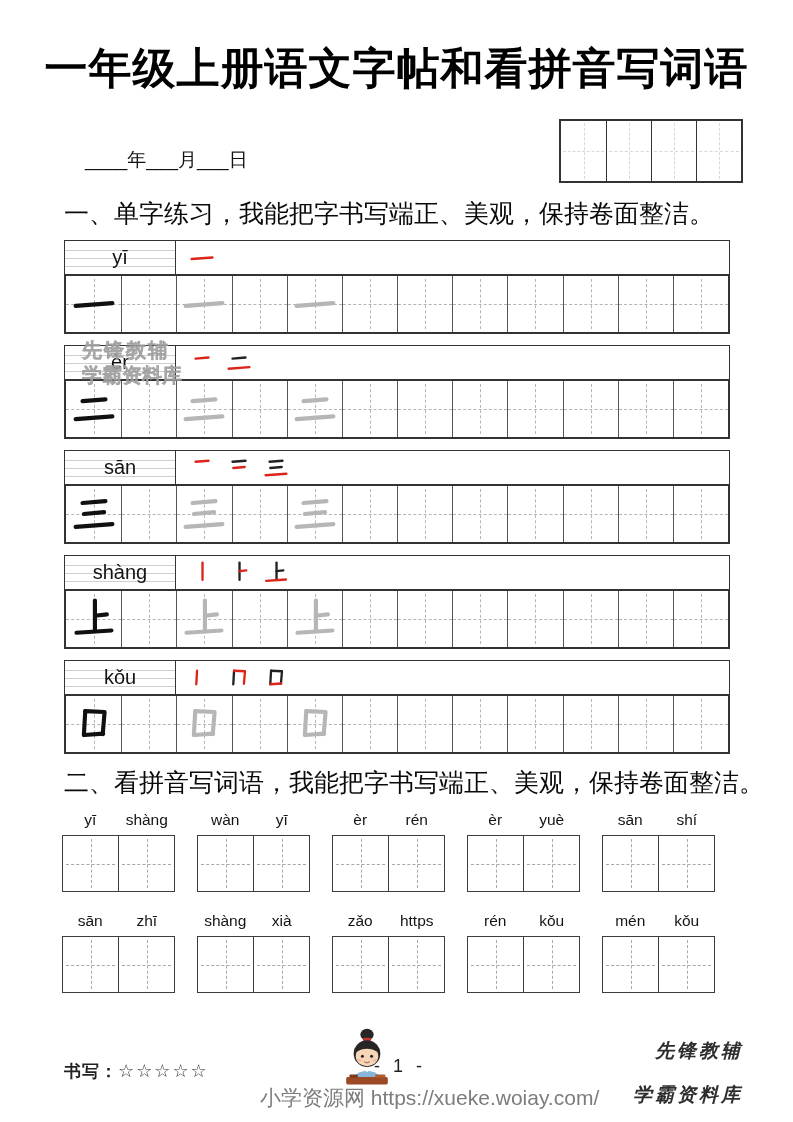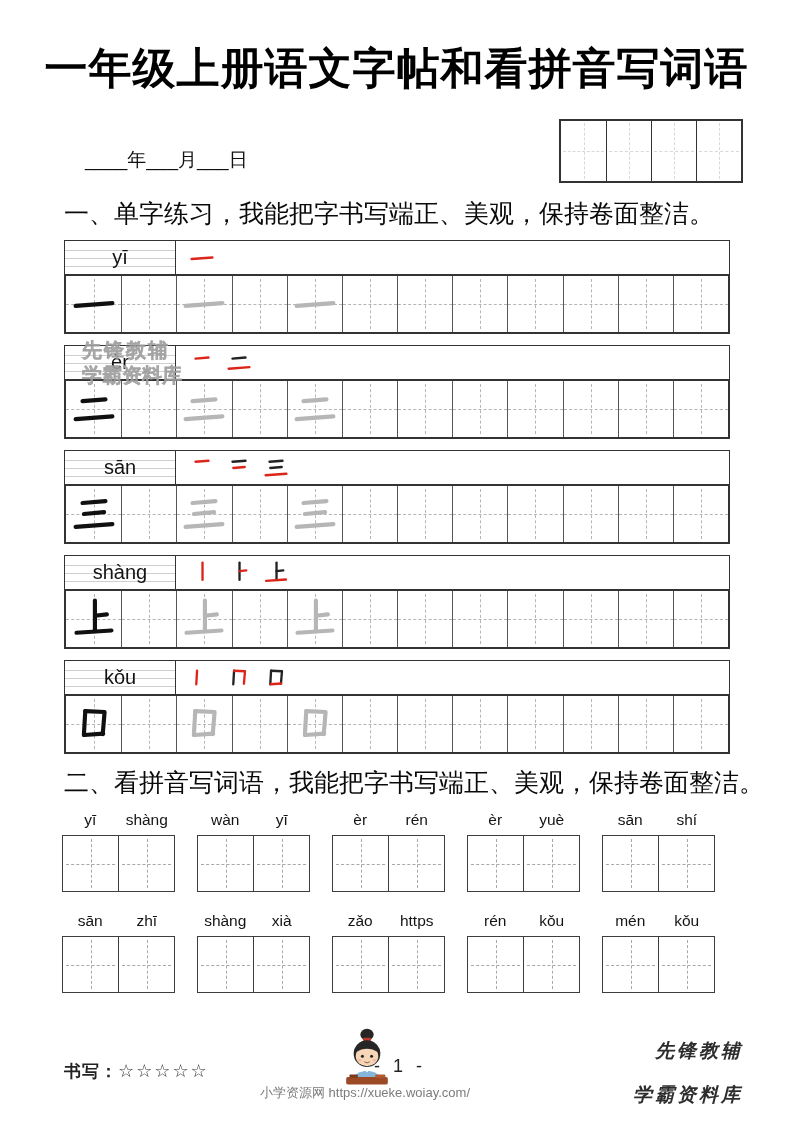--- a/index.html
+++ b/index.html
@@ -53,21 +53,21 @@
   .wcell:first-child{border-left:none;}
   .wcell::before{content:'';position:absolute;left:50%;top:3px;bottom:3px;border-left:1px dashed #a8a8a8;}
   .wcell::after{content:'';position:absolute;top:50%;left:3px;right:3px;border-top:1px dashed #a8a8a8;}
   
   .footer{position:absolute;left:0;top:1024px;width:793px;height:98px;}
   .writing{position:absolute;left:64px;top:36px;font-size:17px;font-family:"Liberation Serif",serif;
            font-weight:700;color:#222;letter-spacing:1px;}
   .writing .stars{font-family:"DejaVu Sans",sans-serif;font-weight:400;font-size:18px;letter-spacing:2px;color:#333;}
   .mascot{position:absolute;left:342px;top:2px;}
   .pagenum{position:absolute;left:374px;top:32px;font-size:18px;letter-spacing:4px;color:#222;}
-  .site{position:absolute;left:260px;top:60px;font-size:13px;color:#7c7c7c;white-space:nowrap;}
+  .site{position:absolute;left:260px;top:60px;font-size:21px;color:#7c7c7c;white-space:nowrap;}
   .brand{position:absolute;right:50px;font-family:"Liberation Serif",serif;font-style:italic;
          font-weight:700;font-size:19px;color:#2d2d2d;letter-spacing:3px;white-space:nowrap;}
   .brand1{top:14px;} .brand2{top:58px;}
 </style>
 </head>
 <body>
 
 <div class="page">
 
   <div class="title">一年级上册语文字帖和看拼音写词语</div>

